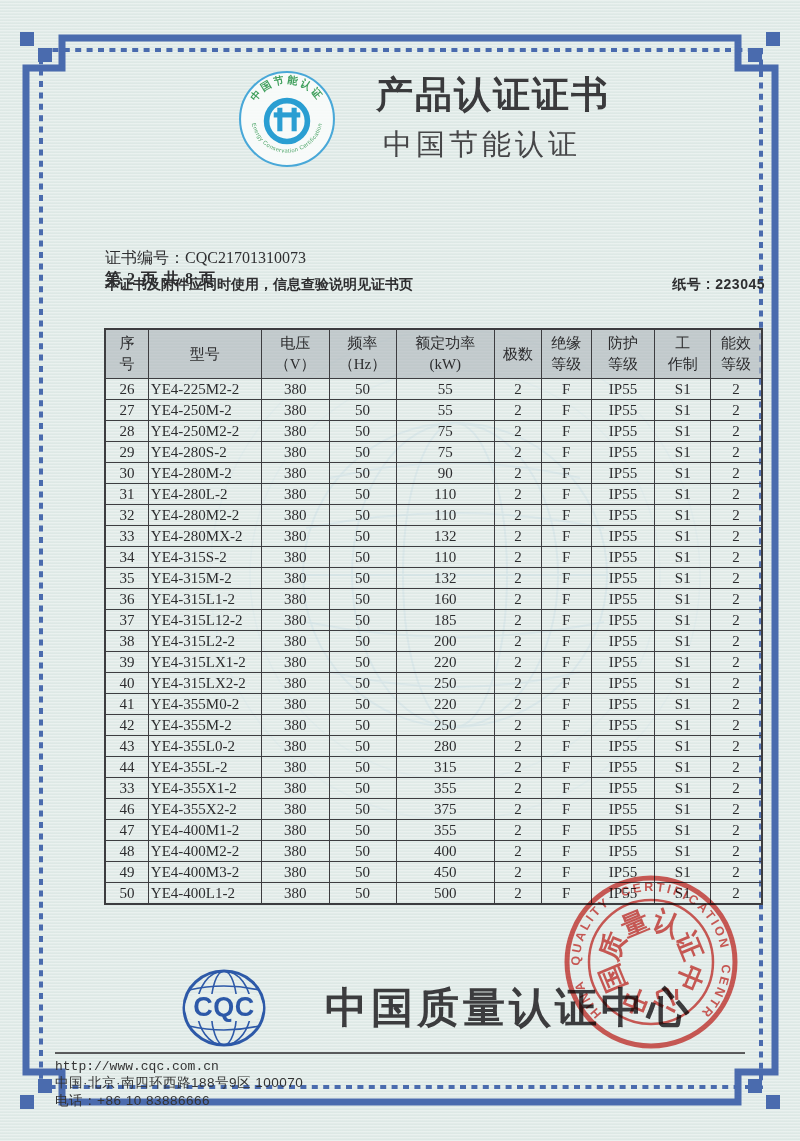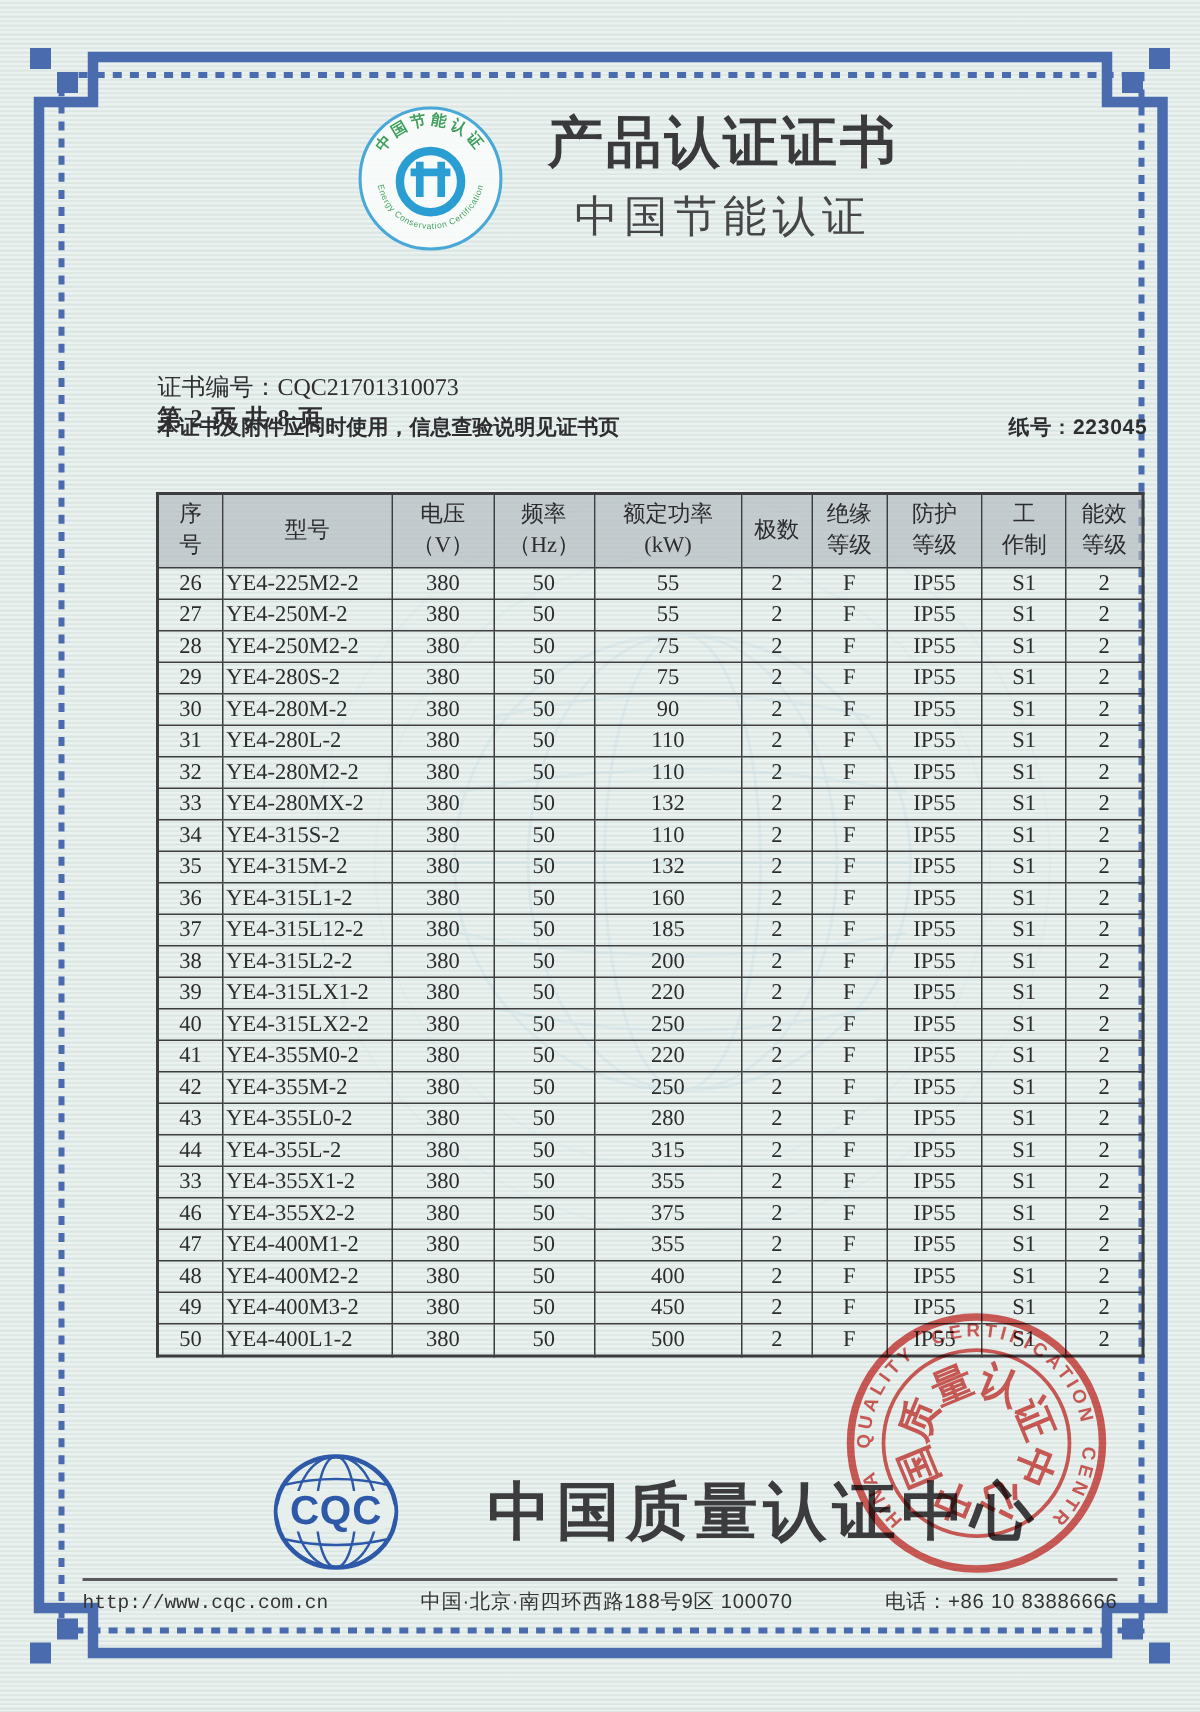--- a/index.html
+++ b/index.html
@@ -22,21 +22,21 @@
   #frame-svg{position:absolute;inset:0;pointer-events:none;}
 
   
   #watermark-svg{position:absolute;inset:0;opacity:.55;pointer-events:none;}
 
   
   #header{position:absolute;left:238px;top:70px;display:flex;align-items:flex-start;}
   #title-block{margin-left:18px;width:256px;text-align:center;}
   #doc-title{
     font-size:37px;font-weight:bold;letter-spacing:2px;color:#3a3a3c;
-    font-family:Liberation Sans, sans-serif;white-space:nowrap;
+    font-family:Liberation Sans, sans-serif;white-space:nowrap;text-align:right;
   }
   #doc-subtitle{
     margin-top:5px;font-size:29px;font-weight:500;letter-spacing:4px;color:#464648;white-space:nowrap;
   }
 
   
   .info-line{position:absolute;left:105px;width:660px;display:flex;justify-content:space-between;}
   #info-line-1{top:248px;font-family:"Liberation Serif","DejaVu Serif",serif;font-size:16px;flex-direction:column;}
   #info-line-2{top:276px;font-size:14px;font-weight:bold;}
   #page-info{font-family:"Liberation Serif","DejaVu Serif",serif;font-weight:bold;letter-spacing:1px;}
@@ -77,22 +77,22 @@
   }
   #stamp-arc-text{
     font-size:12.5px;font-weight:bold;fill:#d94743;letter-spacing:2.6px;word-spacing:7px;
     font-family:"Liberation Sans","DejaVu Sans",sans-serif;
   }
 
   
   #footer-rule{position:absolute;left:55px;top:1052px;width:690px;height:2px;background:#5a5a5c;}
   #footer{
     position:absolute;left:55px;top:1059px;width:690px;
-    display:flex;justify-content:space-between;align-items:baseline;
-    font-size:13.5px;color:#333;
+    display:flex;justify-content:flex-end;align-items:baseline;
+    font-size:13.5px;color:#333;flex-direction:column;
   }
   #footer-url{font-family:"Liberation Mono","DejaVu Sans Mono",monospace;font-size:13px;}
   #footer-address{letter-spacing:.5px;}
   #footer-phone{letter-spacing:.5px;}
 
   
   .badge-arc{font-size:10px;fill:#3f9f5c;letter-spacing:2.5px;font-weight:bold;}
   .badge-arc-en{font-size:5.6px;fill:#4aa366;letter-spacing:.4px;}
 </style>
 </head>

